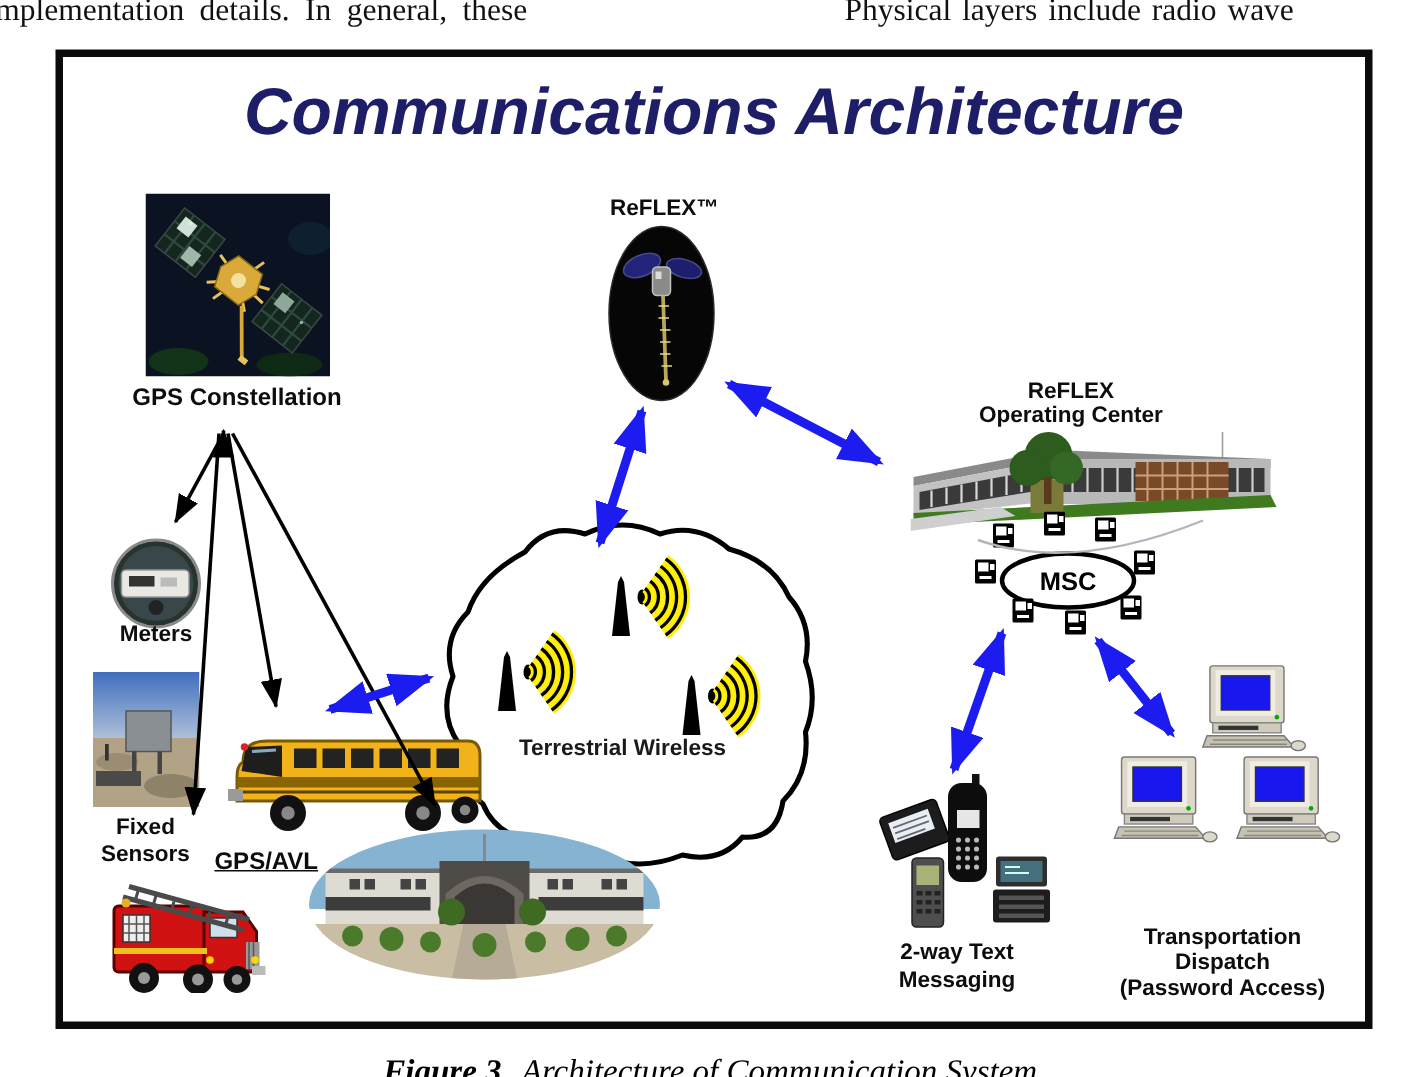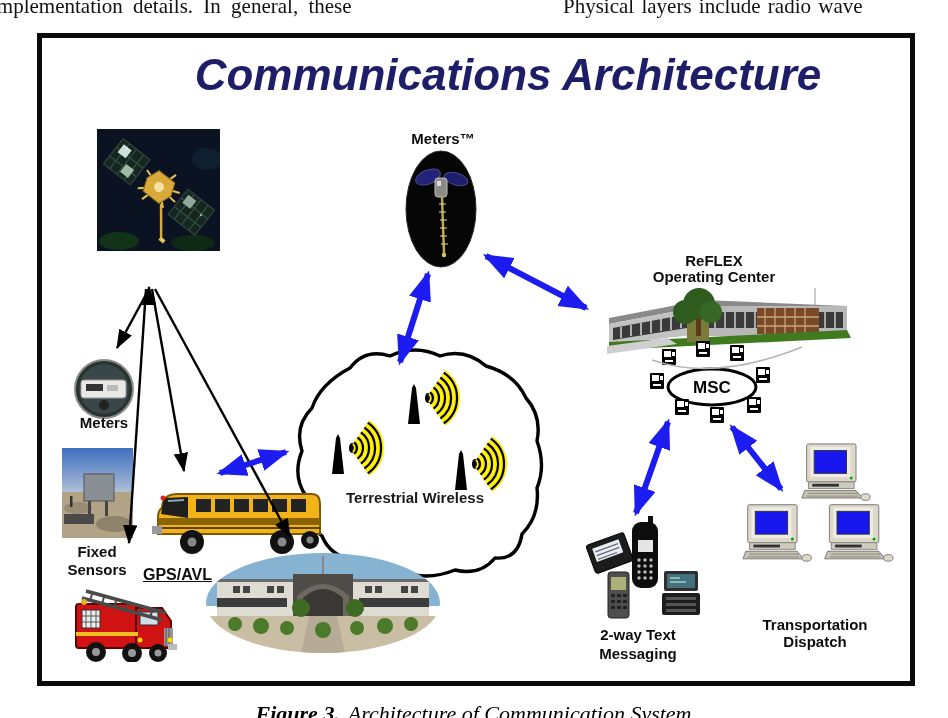--- a/index.html
+++ b/index.html
@@ -2,21 +2,21 @@
 <html><head>
 <meta charset="utf-8">
 <style>
   html,body{margin:0;padding:0;background:#fff;}
   #page{position:relative;width:948px;height:718px;background:#fff;overflow:hidden;
         font-family:"Liberation Sans",sans-serif;}
   .abs{position:absolute;}
   .toptext{font-family:"Liberation Serif",serif;font-size:21px;color:#111;white-space:nowrap;}
   #frame{left:37px;top:33px;width:868px;height:643px;border:5px solid #0b0b0b;background:#fff;}
   #title{left:37px;top:50px;width:878px;text-align:center;font-size:44px;font-weight:bold;
-         font-style:italic;color:#1d1d68;letter-spacing:0px;margin-left:32px;}
+         font-style:italic;color:#1d1d68;letter-spacing:0px;}
   .lbl{font-weight:bold;color:#0d0d0d;text-align:center;line-height:17px;}
   .lbl div{white-space:nowrap;}
   .s15{font-size:15px;} .s16{font-size:16px;}
   #caption{left:37px;top:701px;width:873px;text-align:center;font-family:"Liberation Serif",serif;
            font-size:22px;color:#000;white-space:nowrap;}
   #caption .cap-pre{font-weight:bold;font-style:italic;}
   #caption .cap-txt{font-style:italic;margin-left:8px;}
   svg{display:block;}
 </style>
 </head>
@@ -50,22 +50,23 @@
         </g>
         <polygon points="-10,-13 10,-13 15,0 10,13 -10,13 -15,0" fill="#d9a93a" stroke="#8a6a1a"></polygon>
         <circle cx="0" cy="0" r="5" fill="#f4e0a0"></circle>
         <line x1="12" y1="12" x2="34" y2="40" stroke="#d9a93a" stroke-width="2.5"></line>
         <rect x="32" y="38" width="6" height="4" fill="#e8c25a"></rect>
       </g>
       <circle cx="30" cy="20" r="1.2" fill="#cfe" opacity="0.7"></circle>
       <circle cx="104" cy="86" r="1.2" fill="#cfe" opacity="0.6"></circle>
     </svg>
   </div>
-
-  <div class="abs lbl s15" style="left:398px;top:130px;width:90px;">Meters™</div>
+  <div class="abs lbl s16" style="left:58px;top:257px;width:200px;">GPS Constellation</div>
+
+  <div class="abs lbl s15" style="left:398px;top:130px;width:90px;">ReFLEX™</div>
   <div class="abs" style="left:404px;top:149px;">
     <svg width="74" height="120" viewBox="0 0 74 120">
       <ellipse cx="37" cy="60" rx="35" ry="58" fill="#060606" stroke="#2a2a2a"></ellipse>
       <ellipse cx="24" cy="28" rx="13" ry="7" fill="#23237a" stroke="#4a4a8a" transform="rotate(-22 24 28)"></ellipse>
       <ellipse cx="52" cy="30" rx="12" ry="6" fill="#1e1e6e" stroke="#4a4a8a" transform="rotate(16 52 30)"></ellipse>
       <rect x="31" y="29" width="12" height="19" rx="3" fill="#8a8a88" stroke="#c2c2c0"></rect>
       <rect x="33" y="32" width="4" height="5" fill="#dcdcda"></rect>
       <line x1="38" y1="48" x2="40" y2="105" stroke="#b8a85a" stroke-width="2.5"></line>
       <path d="M35,55 h7 M35,63 h7 M36,71 h7 M36,79 h7 M36,87 h7 M37,95 h7" stroke="#e8d88a" stroke-width="1"></path>
       <circle cx="40" cy="106" r="2.2" fill="#d9c56a"></circle>
@@ -400,20 +401,21 @@
         </g>
       </defs>
       <use href="#comp" x="62" y="2" transform="scale(0.95)"></use>
       <use href="#comp" x="0" y="66" transform="scale(0.95)"></use>
       <use href="#comp" x="86" y="66" transform="scale(0.95)"></use>
     </svg>
   </div>
   <div class="abs lbl s15" style="left:730px;top:616px;width:170px;line-height:17px;">
     <div>Transportation</div>
     <div>Dispatch</div>
+    <div>(Password Access)</div>
   </div>
 
   <svg class="abs" style="left:0;top:0;pointer-events:none;" width="948" height="718" viewBox="0 0 948 718">
     <defs>
       <marker id="mBk" markerWidth="9" markerHeight="8" refX="7.5" refY="3" orient="auto" markerUnits="strokeWidth">
         <path d="M0,0 L8,3 L0,6 Z" fill="#000"></path>
       </marker>
       <marker id="mBl" markerWidth="6" markerHeight="5" refX="4.4" refY="1.9" orient="auto" markerUnits="strokeWidth">
         <path d="M0,0 L5,1.9 L0,3.8 Z" fill="#1c1cf0"></path>
       </marker>

